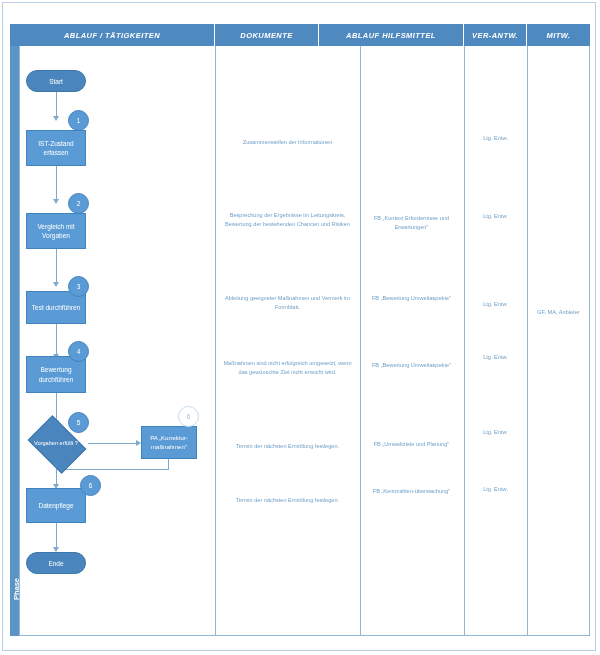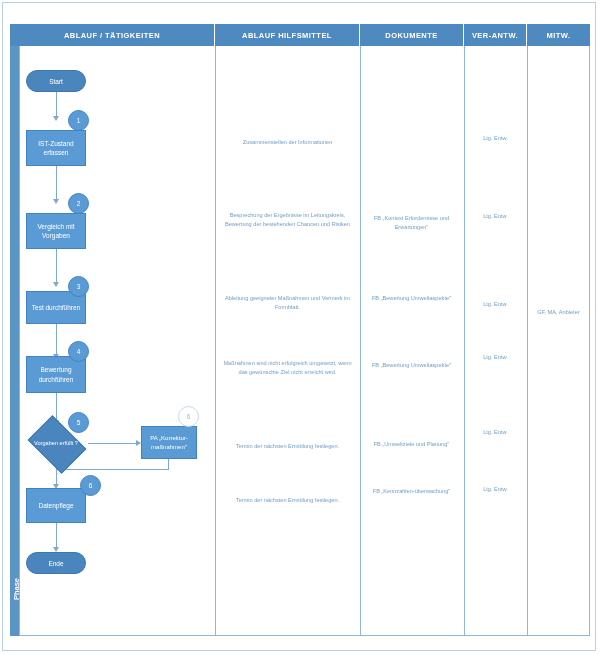--- a/index.html
+++ b/index.html
@@ -23,21 +23,21 @@
 
   
   .header-row{
     position:absolute;left:10px;top:24px;width:580px;height:22px;
     background:#4e8ac0;
     display:flex;box-sizing:border-box;
   }
   .header-cell{
     display:flex;align-items:center;justify-content:center;
     color:#ffffff;font-size:7.5px;font-weight:bold;letter-spacing:.45px;
-    border-right:1px solid #ffffff;box-sizing:border-box;height:100%;
+    border-right:1px solid #ffffff;box-sizing:border-box;height:100%;font-style:italic;
   }
   .header-cell:last-child{border-right:none;}
 
   
   .lane-body{
     position:absolute;left:10px;top:46px;width:580px;height:590px;
     border:1px solid #8fb8d8;border-top:none;box-sizing:border-box;background:#fff;
   }
   .lane-strip{
     position:absolute;left:10px;top:46px;width:10px;height:590px;
@@ -129,25 +129,25 @@
 
 <div id="root">
 
   <div class="outer-frame"></div>
 
 
   <div class="header-row">
     <div class="header-cell" style="width:205px">
       <span>ABLAUF / TÄTIGKEITEN</span>
     </div>
+    <div class="header-cell" style="width:104px">
+      <span>DOKUMENTE</span>
+    </div>
     <div class="header-cell" style="width:145px">
       <span>ABLAUF HILFSMITTEL</span>
-    </div>
-    <div class="header-cell" style="width:104px">
-      <span>DOKUMENTE</span>
     </div>
     <div class="header-cell" style="width:63px">
       <span>VER-ANTW.</span>
     </div>
     <div class="header-cell" style="width:63px">
       <span>MITW.</span>
     </div>
   </div>
 
   <div class="lane-body"></div>

